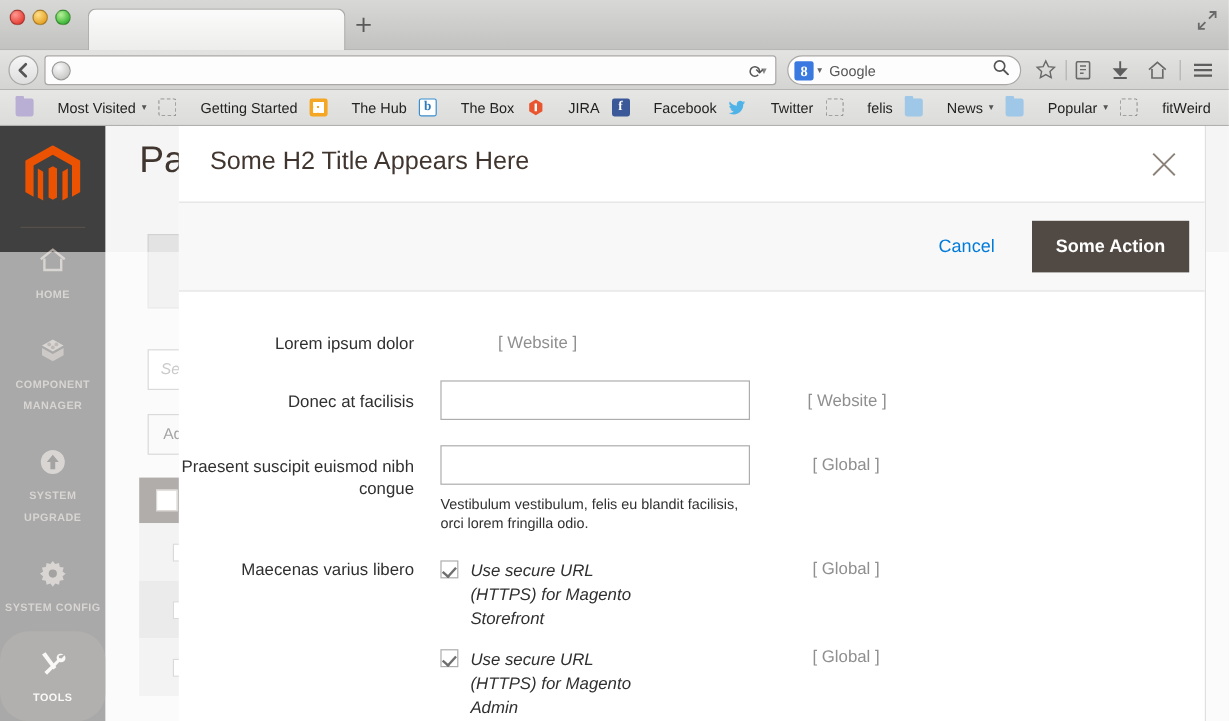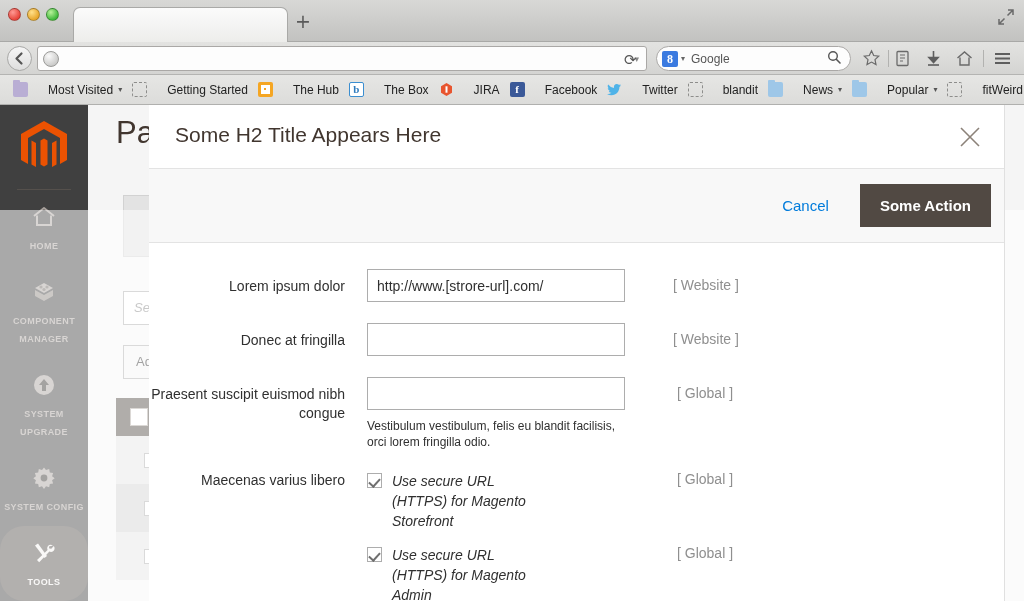--- a/index.html
+++ b/index.html
@@ -364,21 +364,21 @@
       <span class="bmico tw">
         <svg width="15" height="15" viewBox="0 0 15 15">
             <path d="M14 3.2c-.5.2-1 .4-1.6.5.6-.35 1-.9 1.2-1.55-.55.33-1.15.56-1.8.69A2.83 2.83 0 0 0 7 5.4c0 .22.03.44.07.65A8.04 8.04 0 0 1 1.2 2.6a2.83 2.83 0 0 0 .88 3.78c-.47-.01-.9-.14-1.29-.35v.03c0 1.37.98 2.52 2.27 2.78-.24.07-.49.1-.75.1-.18 0-.36-.02-.53-.05a2.84 2.84 0 0 0 2.65 1.97A5.69 5.69 0 0 1 0 12.05a8.02 8.02 0 0 0 4.34 1.27c5.21 0 8.06-4.31 8.06-8.05l-.01-.37A5.7 5.7 0 0 0 14 3.2z" fill="#4fb3e8"></path>
           </svg>
       </span>
       <span class="bmlabel">Twitter</span>
     </div>
 
     <div class="bm">
       <span class="bmico dashed"></span>
-      <span class="bmlabel">blandit</span>
+      <span class="bmlabel">felis</span>
     </div>
 
     <div class="bm">
       <span class="bmico folder-blue"></span>
       <span class="bmlabel">News</span>
       <span class="bmcaret">▾</span>
     </div>
 
     <div class="bm">
       <span class="bmico folder-blue"></span>
@@ -496,28 +496,25 @@
 
     <div class="modal-actions">
       <button class="btn-cancel">Cancel</button>
       <button class="btn-action">Some Action</button>
     </div>
 
     <div class="modal-body">
 
       <div class="frow">
         <div class="flabel">Lorem ipsum dolor</div>
-        <div class="fcontrol">
-          <input type="text" value="http://www.[strore-url].com/" style="">
-        </div>
         <div class="fscope">[ Website ]</div>
       </div>
 
       <div class="frow">
-        <div class="flabel">Donec at fringilla</div>
+        <div class="flabel">Donec at facilisis</div>
         <div class="fcontrol">
           <input type="text" value="" style="">
         </div>
         <div class="fscope">[ Website ]</div>
       </div>
 
       <div class="frow">
         <div class="flabel">Praesent suscipit euismod nibh congue</div>
         <div class="fcontrol">
           <input type="text" value="" style="">

